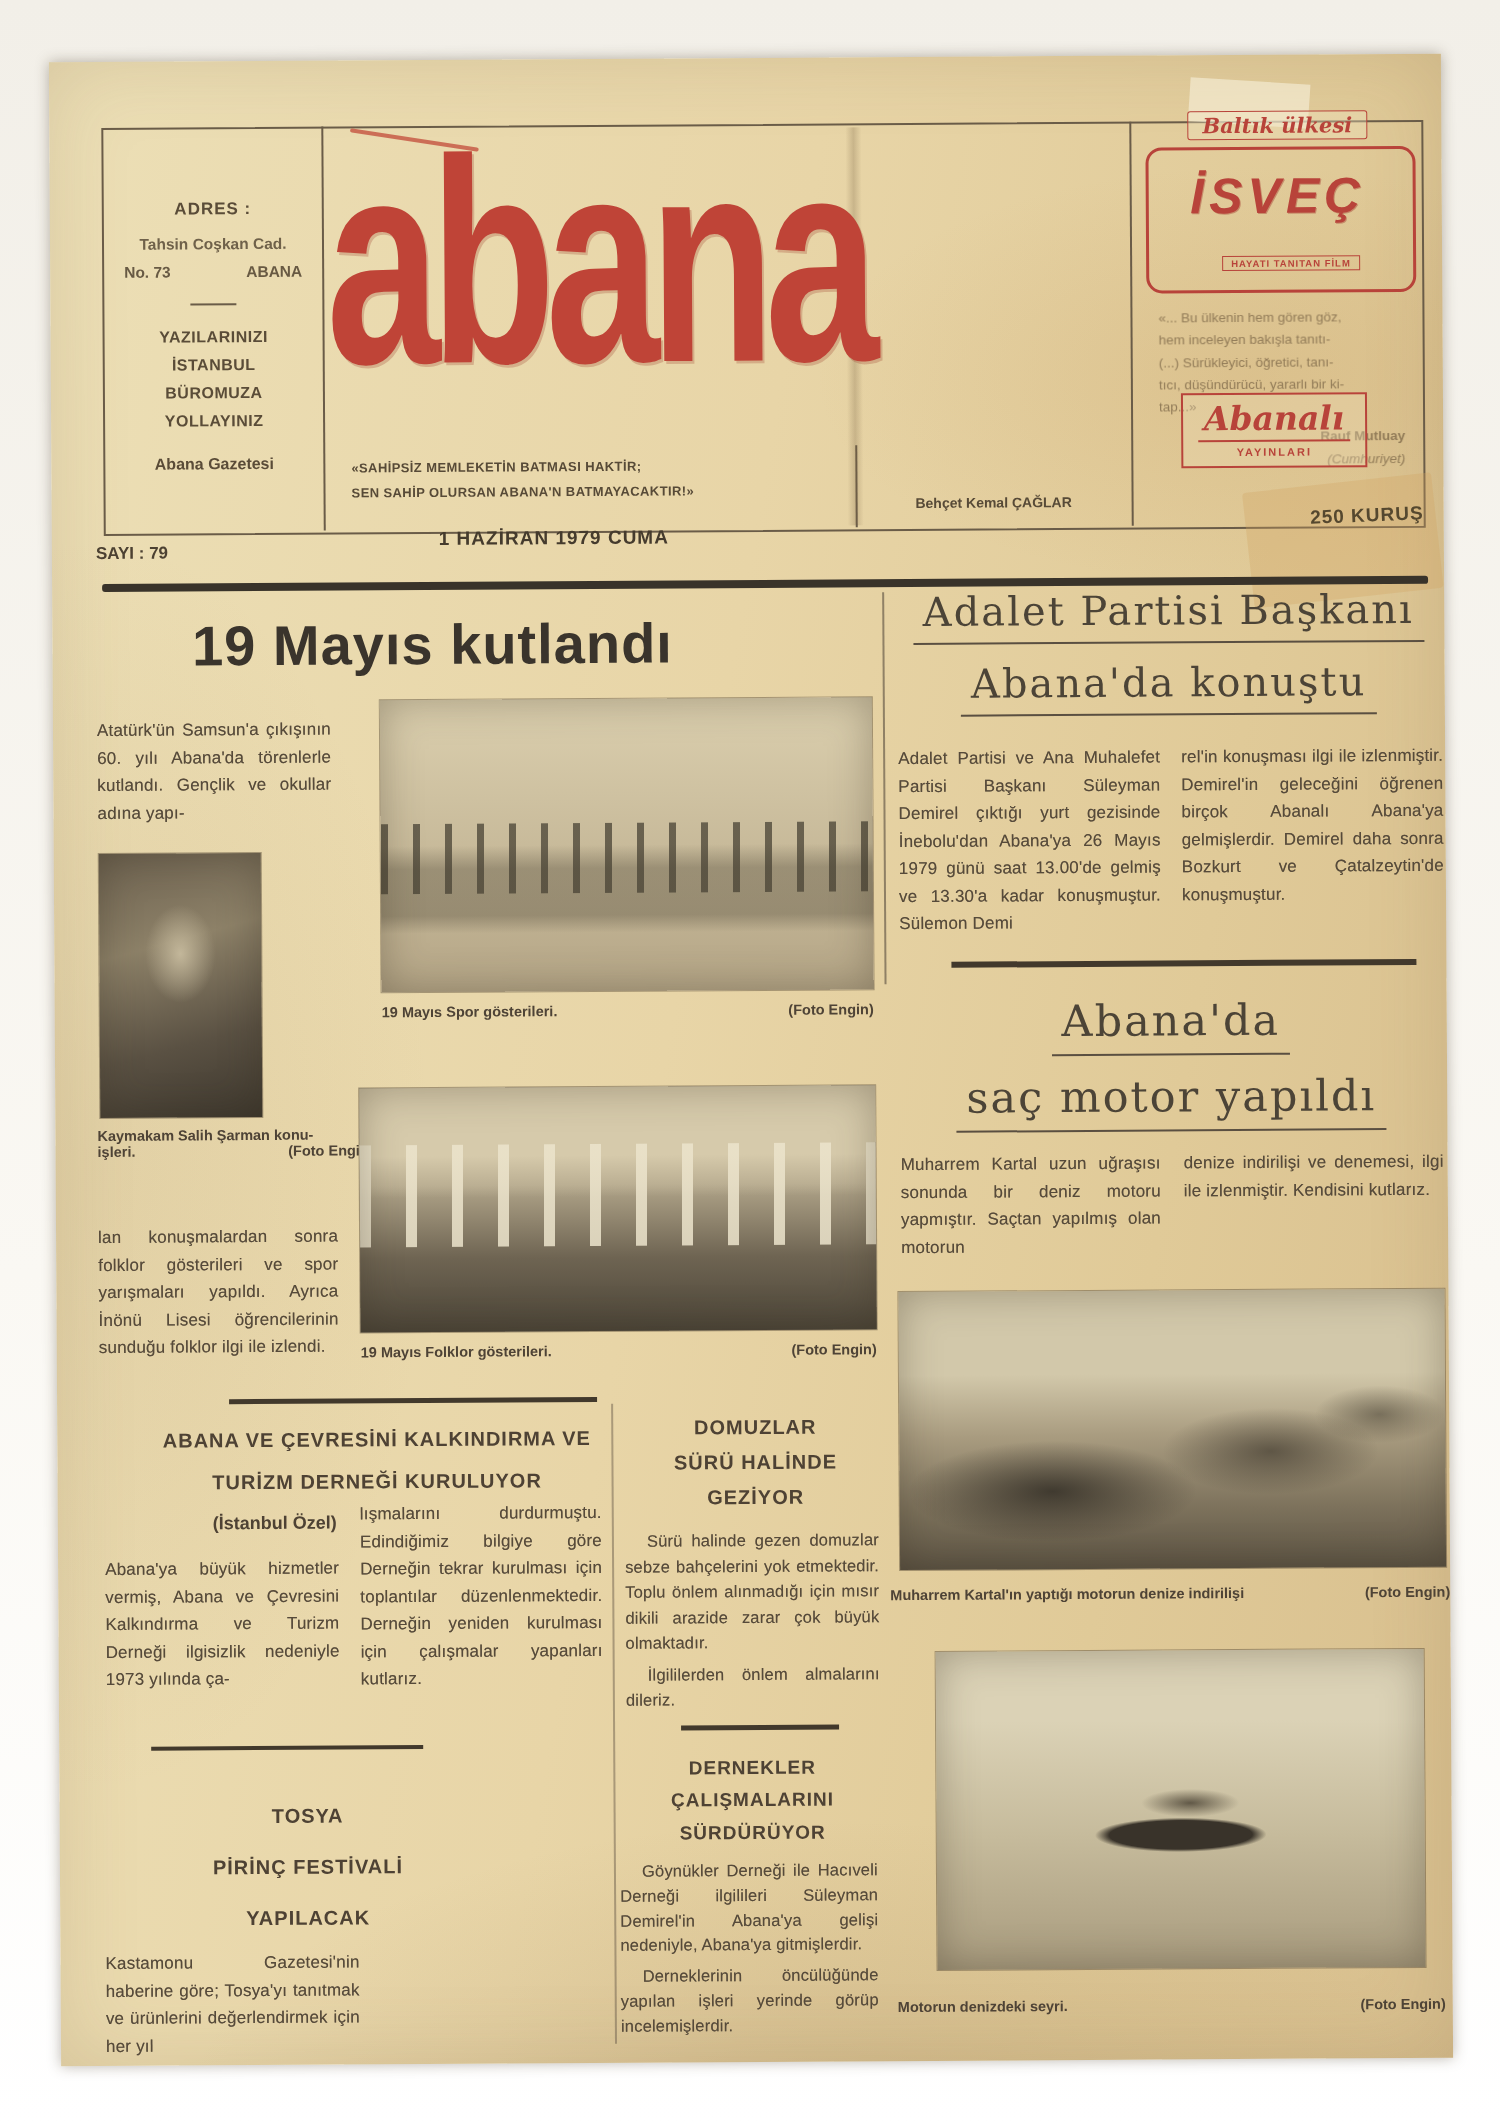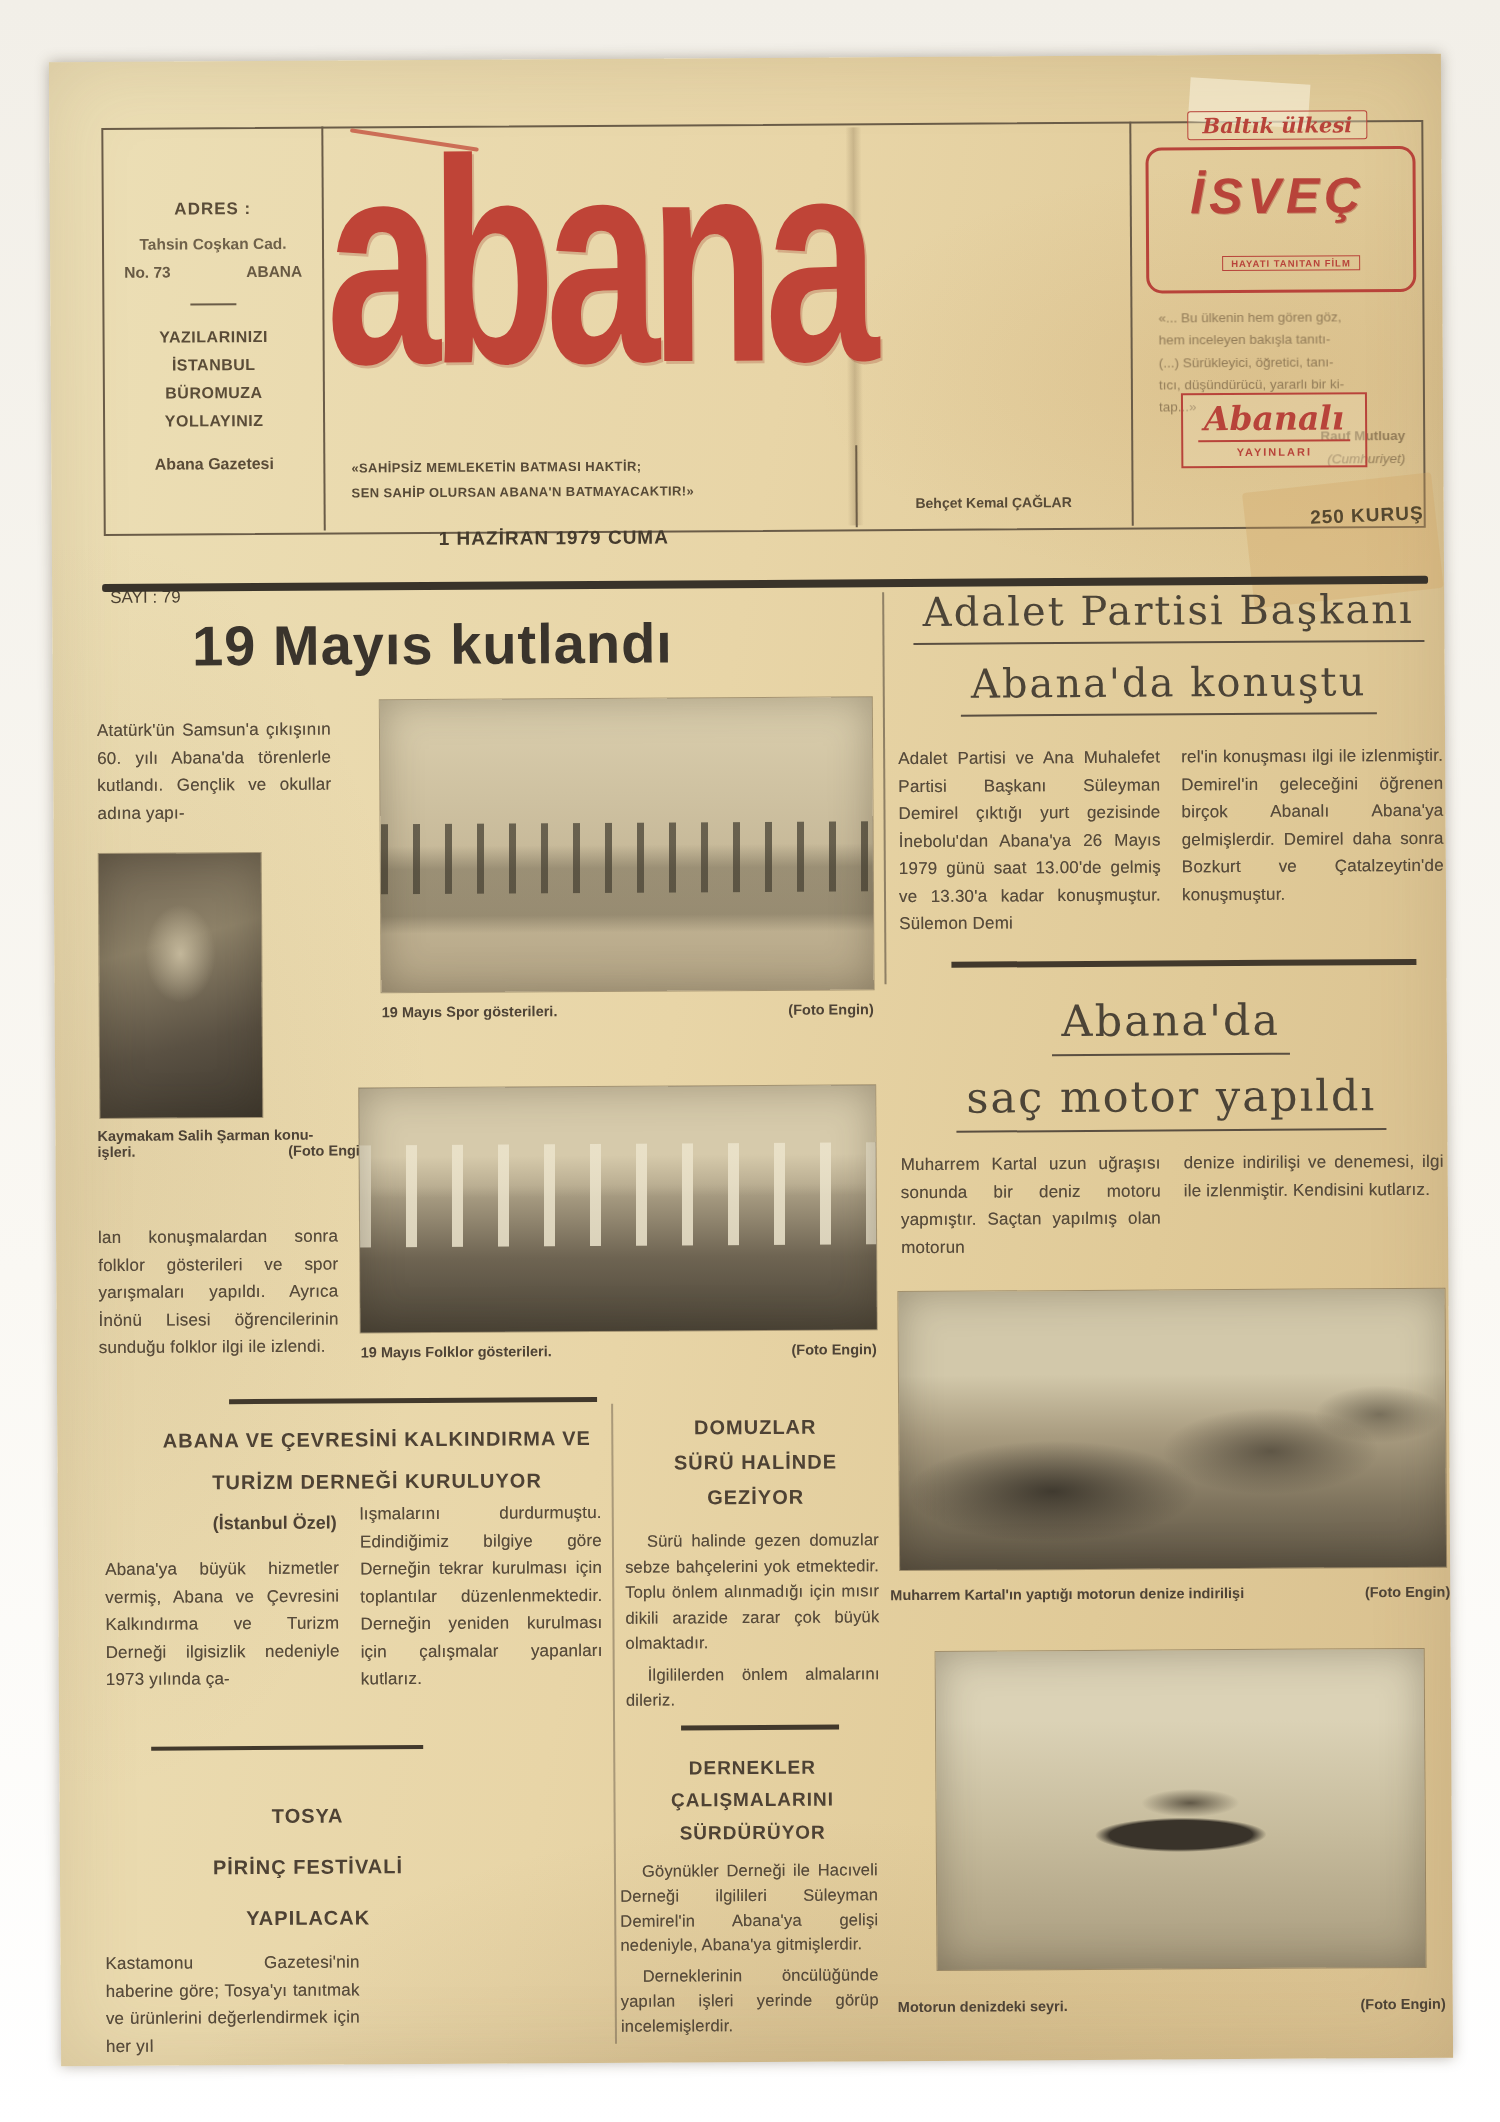--- a/index.html
+++ b/index.html
@@ -67,22 +67,22 @@
   .gorkem .g1{font-family:"DejaVu Serif",serif;font-style:italic;font-weight:bold;
           font-size:33px;color:#b8433a;border-bottom:2px solid #b8433a;display:inline-block;
           padding:0 6px 2px;}
   .gorkem .g2{font-size:11px;font-weight:bold;letter-spacing:2px;color:#b8433a;margin-top:4px;
           font-family:"Liberation Sans",sans-serif;}
   .tape1{left:1140px;top:26px;width:120px;height:44px;background:rgba(250,244,226,.55);
          transform:rotate(4deg);}
   .tape2{left:1196px;top:428px;width:190px;height:116px;background:rgba(208,162,96,.30);
          transform:rotate(-6deg);border-radius:4px;}
   
-  .issue{left:58px;top:482px;font-weight:normal;font-size:17px;color:#4c4132;
-         font-family:"Liberation Sans",sans-serif;margin-top:44px;}
+  .issue{left:44px;top:482px;font-weight:bold;font-size:17px;color:#4c4132;
+         font-family:"Liberation Sans",sans-serif;}
   .dateline{left:352px;top:468px;width:300px;text-align:center;font-weight:bold;
             font-size:19px;letter-spacing:1px;color:#453b2d;font-family:"Liberation Sans",sans-serif;}
   .price{left:1160px;top:452px;width:212px;text-align:right;font-weight:bold;font-size:19px;
          letter-spacing:1px;color:#55482f;transform:rotate(-2deg);
          font-family:"Liberation Sans",sans-serif;}
   .rulemain{left:50px;top:522px;width:1326px;height:8px;background:#39332a;border-radius:3px;}
   
   .bt{font-family:"Liberation Sans",sans-serif;font-size:17px;line-height:1.62;
       color:#564a3a;text-align:justify;letter-spacing:.2px;
       text-shadow:0 0 .6px rgba(86,74,58,.55);}

